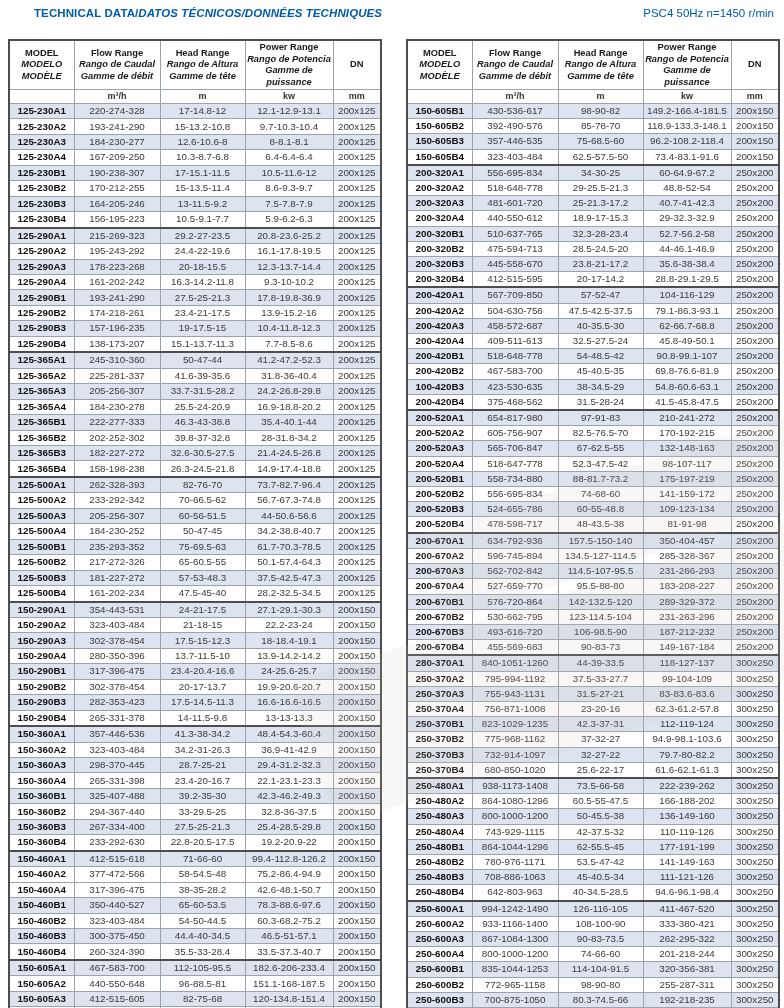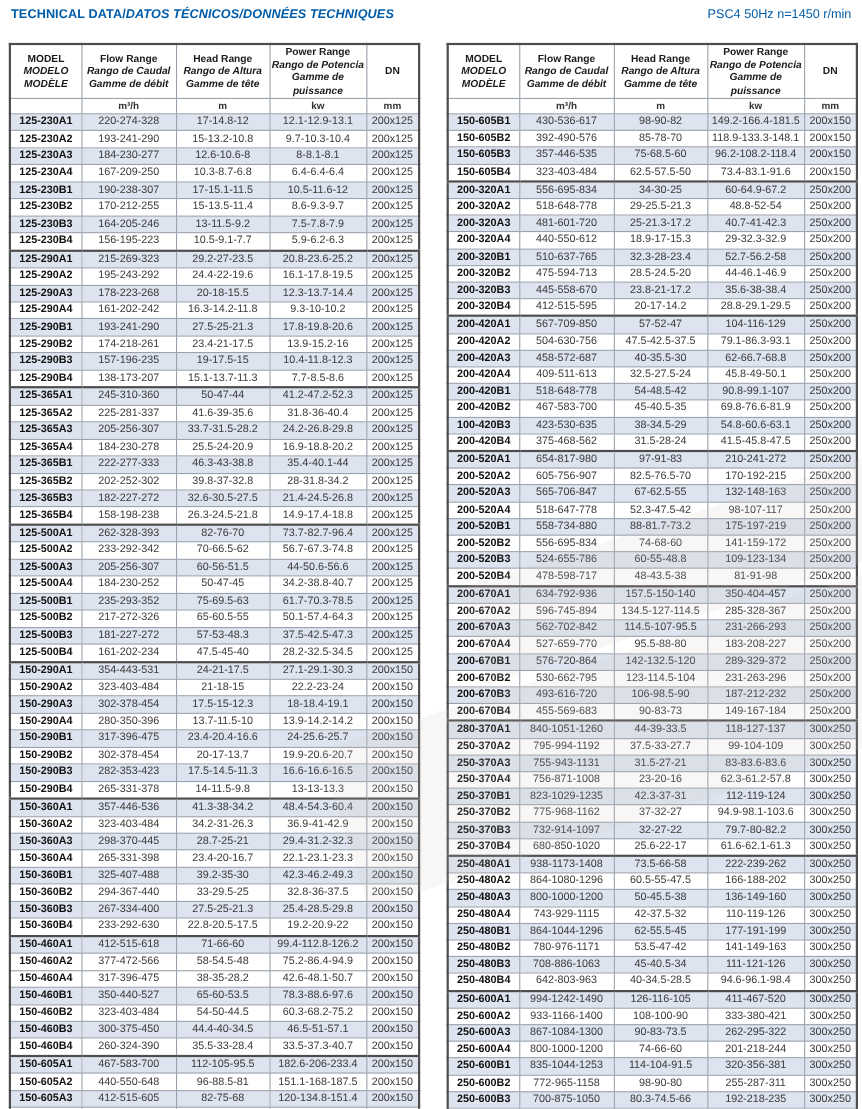--- a/index.html
+++ b/index.html
@@ -8,21 +8,21 @@
     width:784px; height:1008px;
     background:#ffffff;
     font-family:"Liberation Sans", sans-serif;
     position:relative;
     overflow:hidden;
   }
   .titlebar {
     display:flex; justify-content:space-between; align-items:flex-start;
     padding:7px 10px 0 10px;
   }
-  .doc-title { color:#005CA9; font-weight:bold; font-size:11.5px; letter-spacing:0.1px; }
+  .doc-title { color:#005CA9; font-weight:bold; font-size:11.5px; letter-spacing:0.1px;margin-left:24px; }
   .doc-title .it { font-style:italic; }
   .spec { color:#005CA9; font-weight:normal; font-size:11.5px; }
 
   .tables { display:flex; gap:24px; padding:0 8px; margin-top:20px; position:relative; }
 
   table {
     border-collapse:collapse;
     width:372px;
     table-layout:fixed;
     border:2px solid #4d4d4d;
@@ -192,21 +192,21 @@
           <td class="model">125-290A4</td>
           <td>161-202-242</td>
           <td>16.3-14.2-11.8</td>
           <td>9.3-10-10.2</td>
           <td>200x125</td>
         </tr>
         <tr class="stripe">
           <td class="model">125-290B1</td>
           <td>193-241-290</td>
           <td>27.5-25-21.3</td>
-          <td>17.8-19.8-20.6</td>
+          <td>17.8-19.8-36.9</td>
           <td>200x125</td>
         </tr>
         <tr>
           <td class="model">125-290B2</td>
           <td>174-218-261</td>
           <td>23.4-21-17.5</td>
           <td>13.9-15.2-16</td>
           <td>200x125</td>
         </tr>
         <tr class="stripe">

